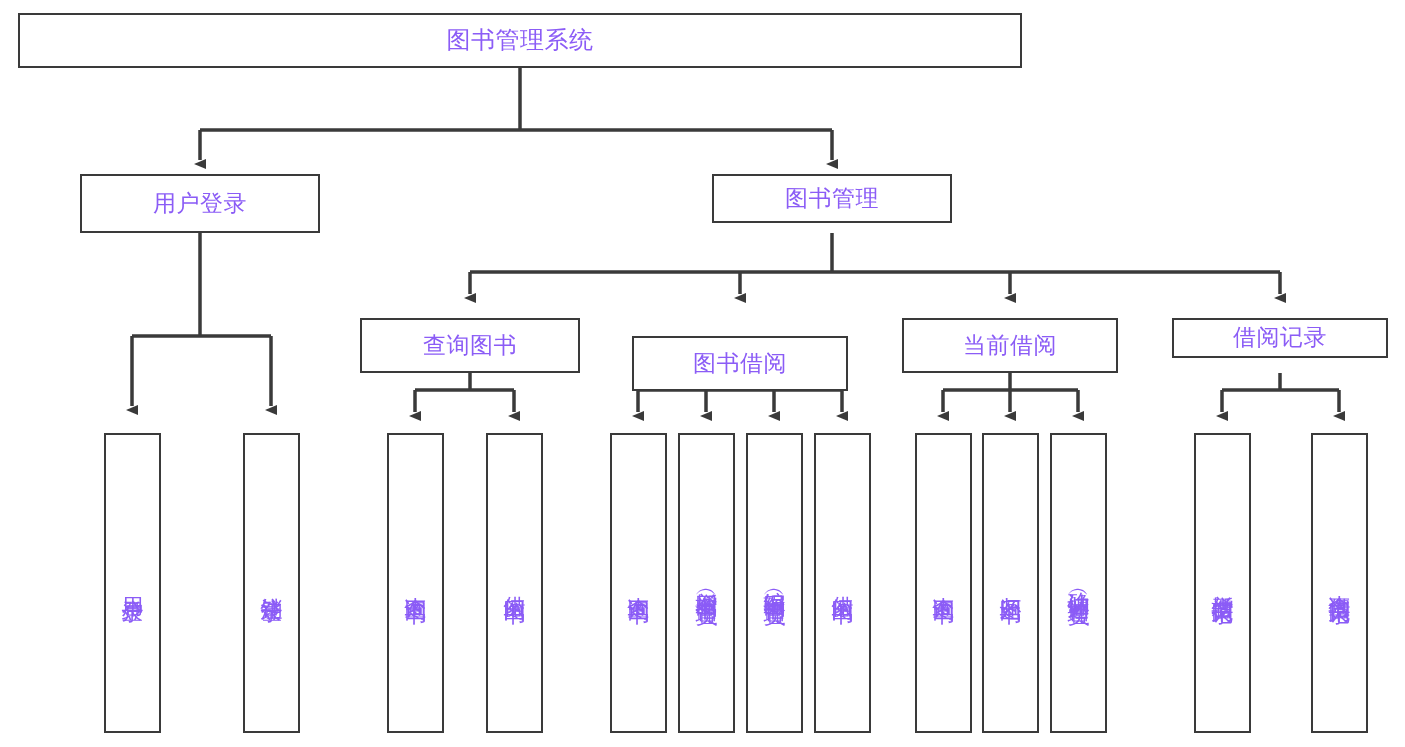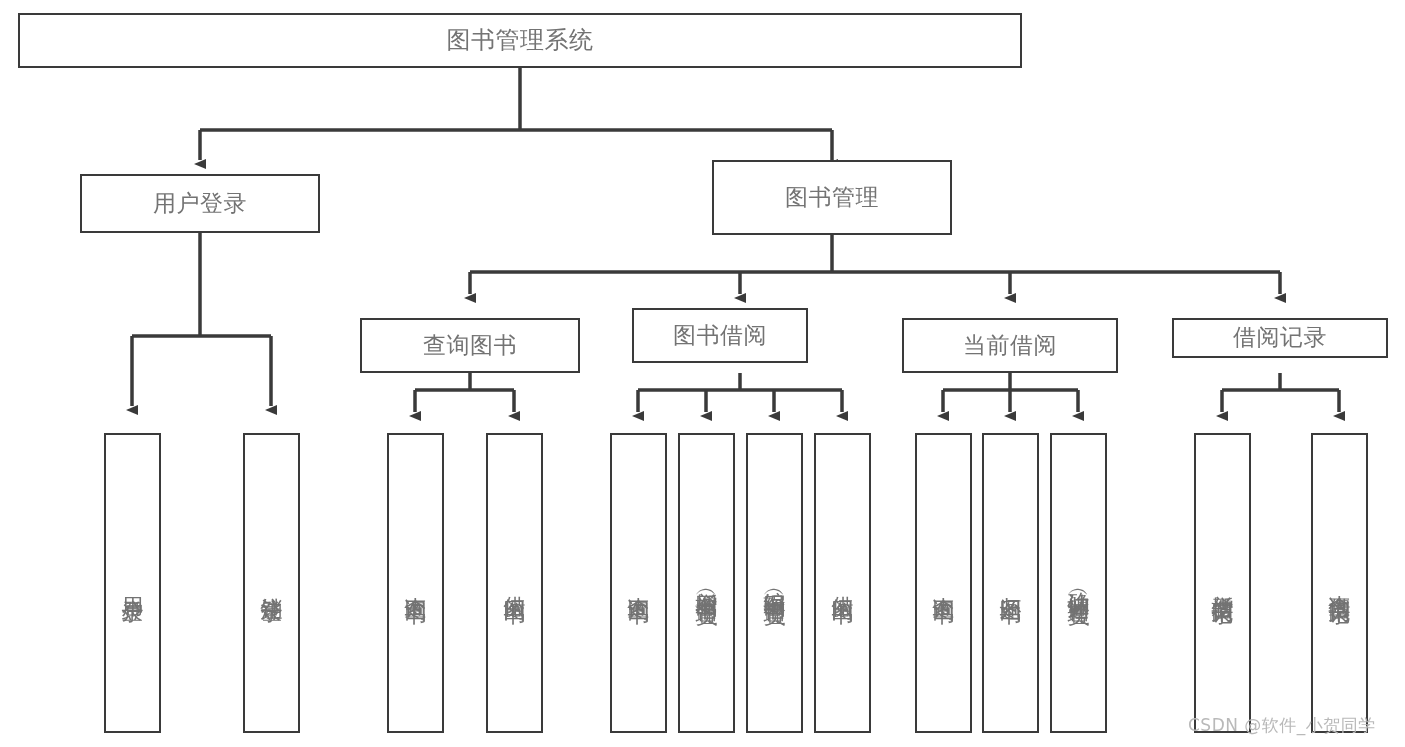--- a/index.html
+++ b/index.html
@@ -25,21 +25,21 @@
     pointer-events: none;
   }
   .node {
     position: absolute;
     box-sizing: border-box;
     border: 2.5px solid #3a3a3a;
     background: #ffffff;
     display: flex;
     align-items: center;
     justify-content: center;
-    color: #737373;
+    color: #8b5cf6;
   }
   .node-label {
     display: block;
     text-align: center;
     line-height: 1.12;
     letter-spacing: 0.5px;
   }
   
   .node.horiz .node-label {
     writing-mode: horizontal-tb;
@@ -127,29 +127,29 @@
   </svg>
 
   <div class="node horiz root" style="left:18px; top:13px; width:1004px; height:55px;">
     <span class="node-label">图书管理系统</span>
   </div>
 
   <div class="node horiz" style="left:80px; top:174px; width:240px; height:59px;">
     <span class="node-label">用户登录</span>
   </div>
 
-  <div class="node horiz" style="left:712px; top:160px; width:240px; height:75px;">
+  <div class="node horiz" style="left:712px; top:174px; width:240px; height:49px;">
     <span class="node-label">图书管理</span>
   </div>
 
   <div class="node horiz" style="left:360px; top:318px; width:220px; height:55px;">
     <span class="node-label">查询图书</span>
   </div>
 
-  <div class="node horiz" style="left:632px; top:308px; width:176px; height:55px;">
+  <div class="node horiz" style="left:632px; top:336px; width:216px; height:55px;">
     <span class="node-label">图书借阅</span>
   </div>
 
   <div class="node horiz" style="left:902px; top:318px; width:216px; height:55px;align-items:center;">
     <span class="node-label">当前借阅</span>
   </div>
 
   <div class="node horiz" style="left:1172px; top:318px; width:216px; height:40px;">
     <span class="node-label">借阅记录</span>
   </div>
@@ -199,15 +199,14 @@
   </div>
 
   <div class="node vert" style="left:1194px; top:433px; width:57px; height:300px;">
     <span class="node-label">新增借阅记录</span>
   </div>
 
   <div class="node vert" style="left:1311px; top:433px; width:57px; height:300px;">
     <span class="node-label">查询借阅记录</span>
   </div>
 
-  <div class="watermark" style="left:1188px; top:714px;">CSDN @软件_小贺同学</div>
 
 </div>
 
 </body></html>

